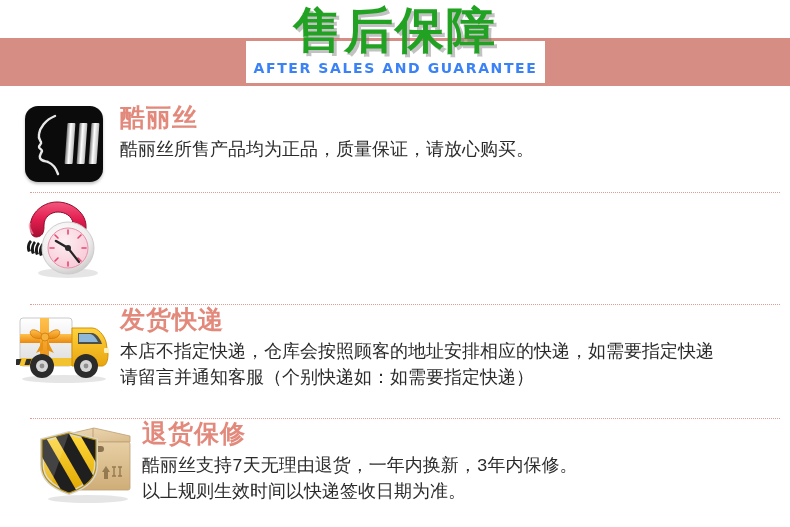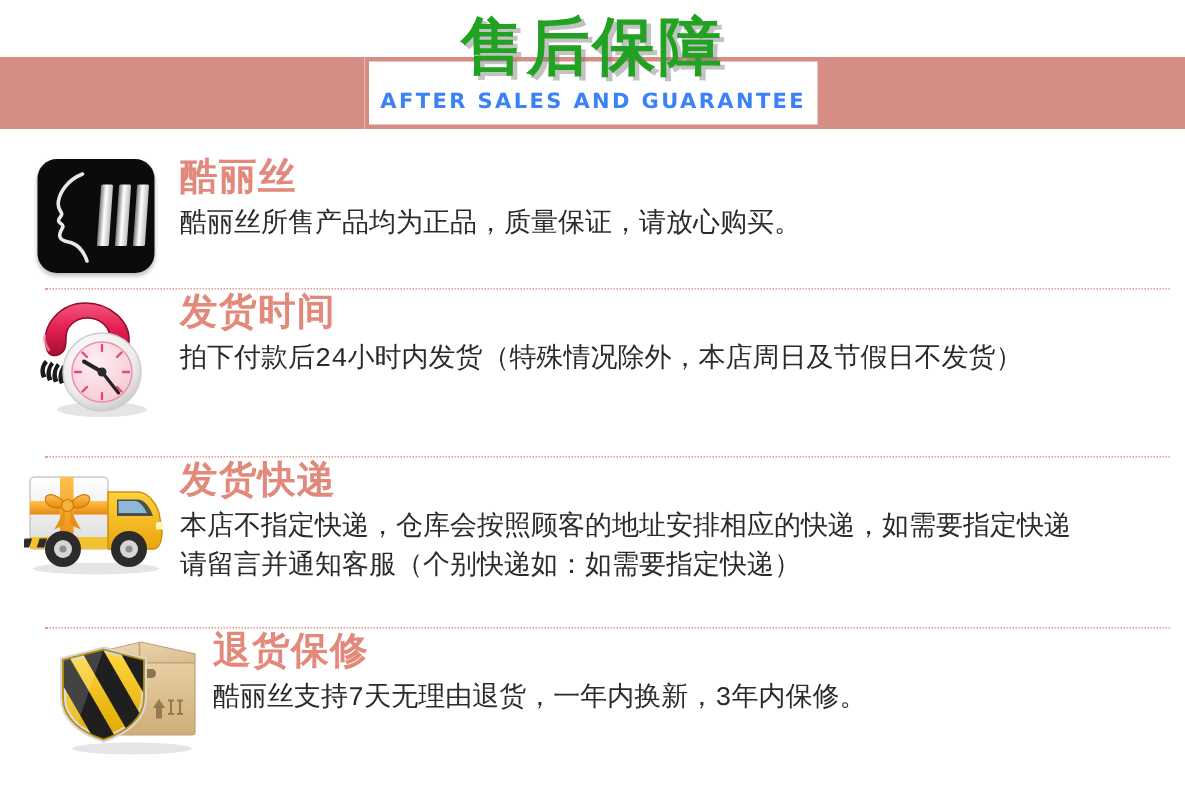--- a/index.html
+++ b/index.html
@@ -41,21 +41,21 @@
     border: 3px solid #d68d83;
     background: #ffffff;
   }
 
   .header-cn {
     position: absolute;
     left: 0;
     right: 0;
     top: 5px;
     text-align: center;
-    font-size: 42px;
+    font-size: 49px;
     line-height: 52px;
     font-weight: bold;
     color: #22a222;
     letter-spacing: 2px;
     text-shadow: 3px 3px 0 rgba(120,120,120,0.45);
     z-index: 5;
     white-space: nowrap;
   }
   .header-en {
     position: absolute;
@@ -229,24 +229,20 @@
             <line x1="34" y1="39" x2="37" y2="42"></line>
             <line x1="57" y1="62" x2="60" y2="65"></line>
             <line x1="60" y1="39" x2="57" y2="42"></line>
             <line x1="37" y1="62" x2="34" y2="65"></line>
           </g>
           <line x1="47" y1="52" x2="35" y2="45" stroke="#242424" stroke-width="2.6" stroke-linecap="round"></line>
           <line x1="47" y1="52" x2="58" y2="66" stroke="#242424" stroke-width="2.2" stroke-linecap="round"></line>
           <circle cx="47" cy="52" r="3" fill="#2a2a2a"></circle>
         </svg>
       </div>
-    </div>
-    <div class="text-wrap">
-      <p class="item-title">发货时间</p>
-      <p class="item-line">拍下付款后24小时内发货（特殊情况除外，本店周日及节假日不发货）</p>
     </div>
   </div>
 
   <div class="row r3">
     <div class="sep"></div>
     <div class="icon-wrap">
       <div class="ic-truck">
         <svg width="96" height="76" viewBox="0 0 96 76">
           <defs>
             <linearGradient id="boxg" x1="0" y1="0" x2="0" y2="1">
@@ -345,16 +341,17 @@
               <path d="M4 11 L31 11 L10 71 L4 71 Z" fill="#ffffff" opacity="0.16"></path>
             </g>
             <path d="M31 11 L58 18 L58 43 C58 57 46 66 31 71 C16 66 4 57 4 43 L4 18 Z" fill="none" stroke="#b98f05" stroke-width="1.2"></path>
           </g>
         </svg>
       </div>
     </div>
     <div class="text-wrap">
       <p class="item-title">退货保修</p>
       <p class="item-line">酷丽丝支持7天无理由退货，一年内换新，3年内保修。</p>
+      <p class="item-line">以上规则生效时间以快递签收日期为准。</p>
     </div>
   </div>
 
 </div>
 
 </body></html>

